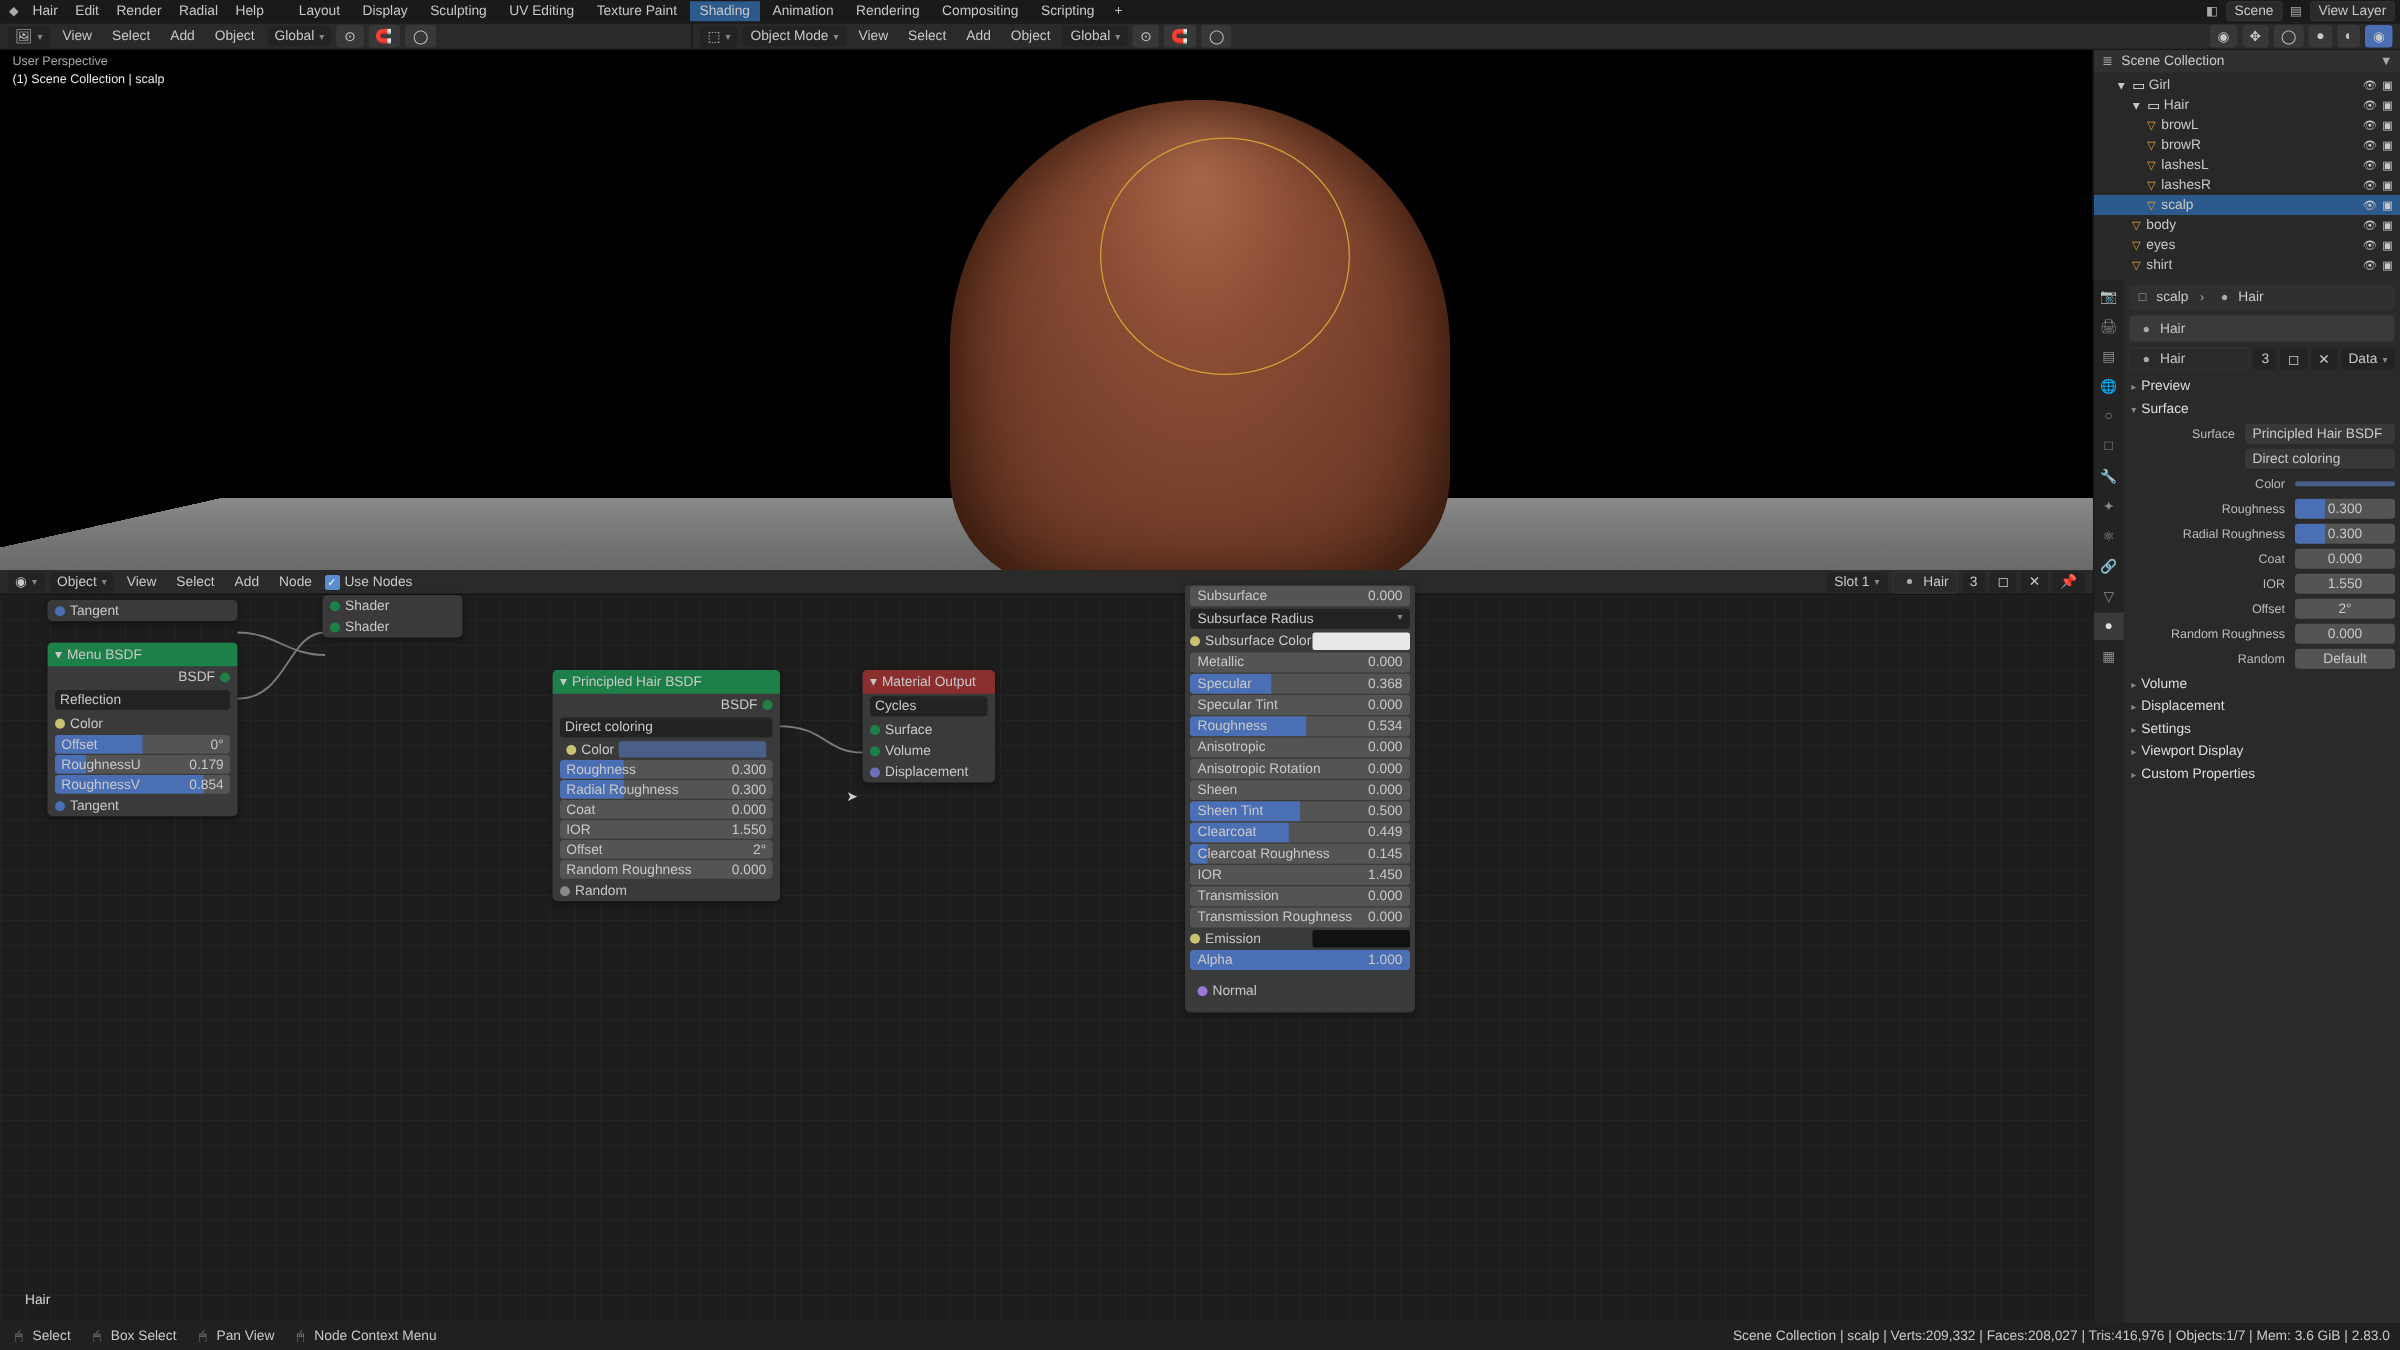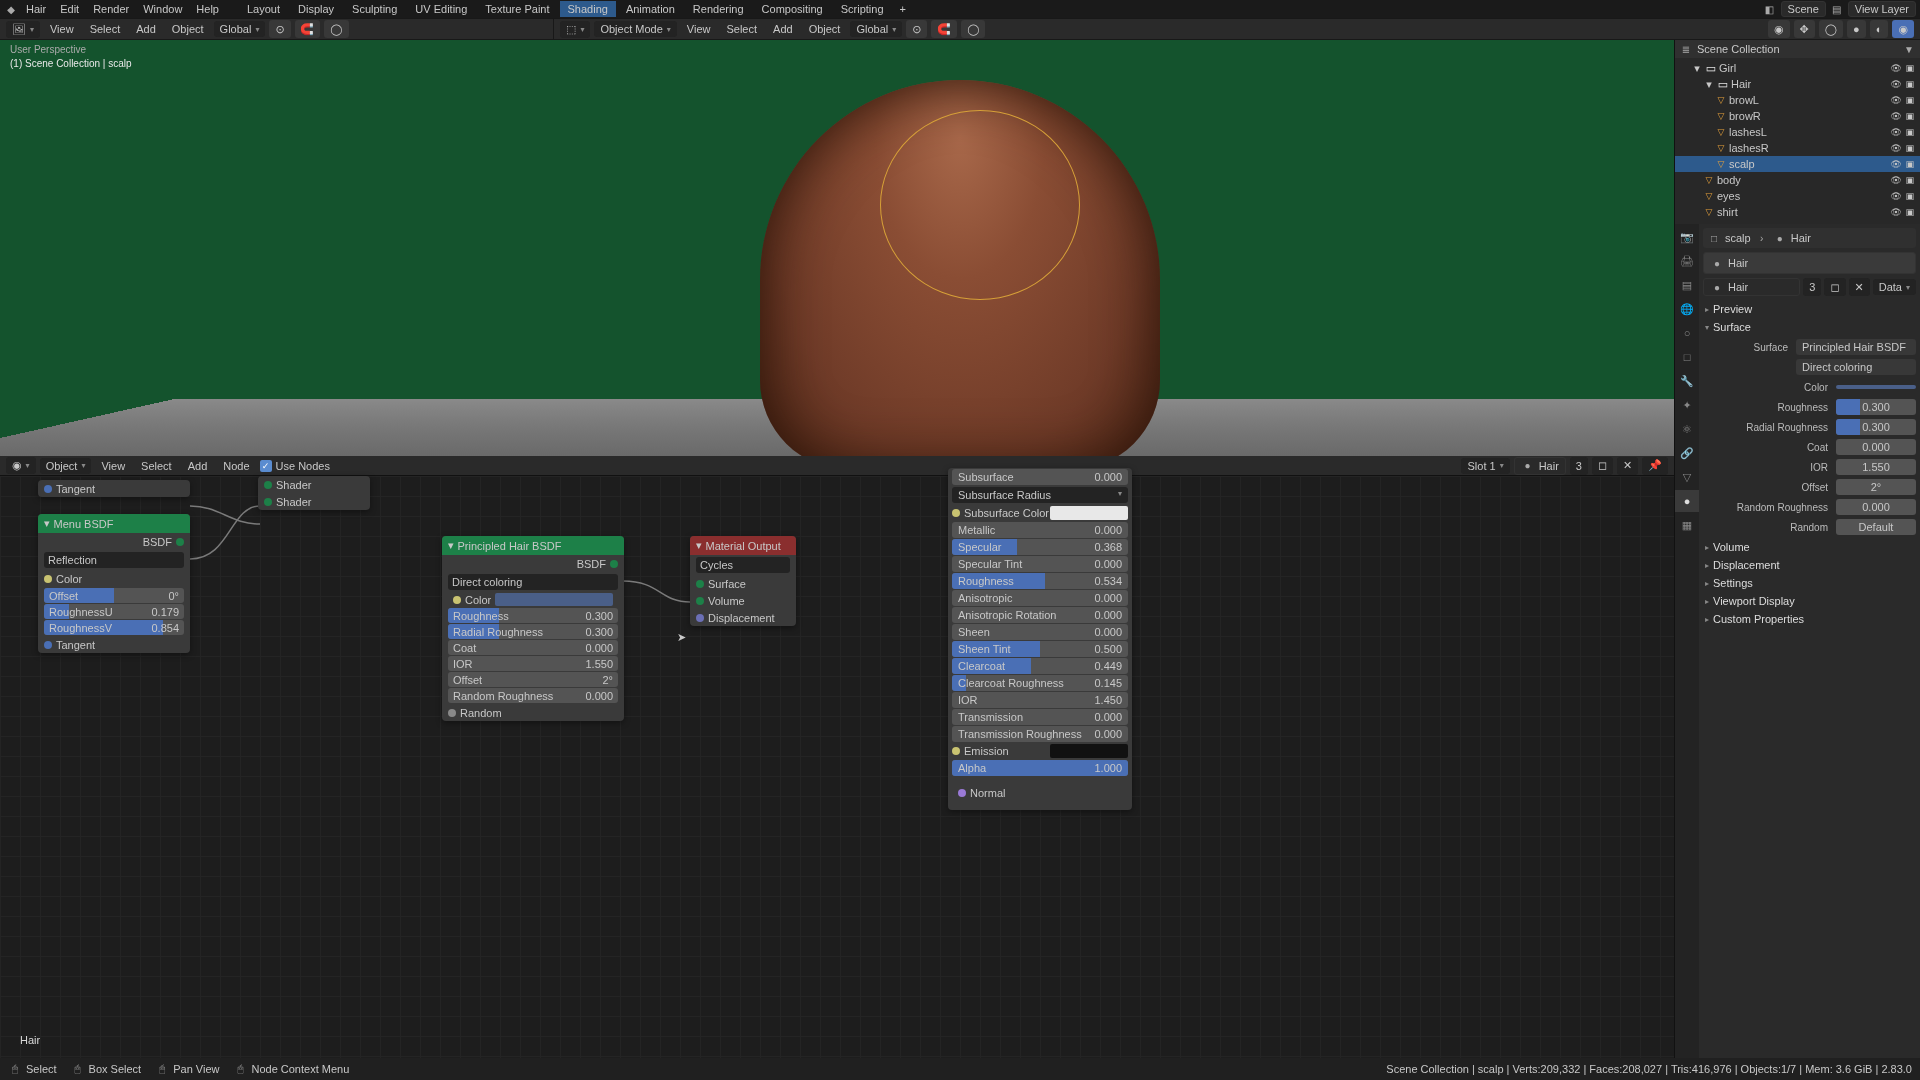--- a/index.html
+++ b/index.html
@@ -23,21 +23,21 @@
 .dd{background:#232323;border-radius:3px;padding:2px 6px;cursor:pointer;display:flex;align-items:center;gap:4px}
 .dd::after{content:"▾";font-size:8px;color:#888}
 
 .work{position:absolute;top:40px;left:0;right:0;height:416px;display:flex}
 .render{width:554px;background:#1a1a1a;border-right:1px solid #111;position:relative;overflow:hidden}
 .render .hdr{position:absolute;top:0;left:6px;font-size:10px;color:#aaa;padding:4px}
 .render .frame{position:absolute;top:18px;left:70px;width:420px;height:340px;border:1px dashed #b17a3a}
 .checker{background-image:linear-gradient(45deg,#2a2a2a 25%,transparent 25%),linear-gradient(-45deg,#2a2a2a 25%,transparent 25%),linear-gradient(45deg,transparent 75%,#2a2a2a 75%),linear-gradient(-45deg,transparent 75%,#2a2a2a 75%);background-size:14px 14px;background-position:0 0,0 7px,7px -7px,-7px 0;background-color:#1e1e1e;width:100%;height:100%;display:flex;align-items:center;justify-content:center}
 .hairblue{width:260px;height:280px;border-radius:130px 130px 70px 70px;background:radial-gradient(ellipse at 50% 20%,#7db6d0 0%,#5a96b3 35%,#3a6a82 75%,#254a5e 100%);filter:blur(.3px);box-shadow:inset 0 0 40px #1a3545}
 
-.vp{flex:1;background:#14532d;position:relative;overflow:hidden}
+.vp{flex:1;background:#000000;position:relative;overflow:hidden}
 .vp .hdr{position:absolute;top:0;left:6px;font-size:10px;padding:4px;color:#aaa}
 .vp .hdr2{position:absolute;top:16px;left:6px;font-size:10px;padding:2px 4px;color:#e8e8e8}
 .floor{position:absolute;bottom:0;left:-80px;right:-80px;height:180px;background:linear-gradient(#8a8a8a,#6a6a6a);transform:perspective(500px) rotateX(65deg);transform-origin:bottom}
 .hairbrown{position:absolute;left:50%;top:40px;transform:translateX(-50%);width:400px;height:390px;border-radius:200px 200px 90px 90px;background:radial-gradient(ellipse at 50% 15%,#a8684a 0%,#8a4d34 30%,#6f3b28 70%,#4d2717 100%);box-shadow:inset 0 0 60px #2b1308}
 .scalpline{position:absolute;left:50%;top:70px;transform:translateX(-40%);width:200px;height:190px;border:1px solid #d6a038;border-radius:50%}
 .gizmo{position:absolute;top:30px;right:18px;width:56px;height:56px}
 .gizmo .c{position:absolute;width:14px;height:14px;border-radius:50%;display:flex;align-items:center;justify-content:center;font-size:8px;color:#111}
 .vptool{position:absolute;right:6px;top:100px;display:flex;flex-direction:column;gap:6px}
 .vptool .t{width:22px;height:22px;background:#333;border-radius:4px;display:flex;align-items:center;justify-content:center;font-size:12px}
 
@@ -108,21 +108,21 @@
 .cursor{position:absolute;width:10px;height:10px}
 </style>
 </head>
 <body>
 
 <div class="topbar">
   <span class="ic">◆</span>
   <span class="mi">Hair</span>
   <span class="mi">Edit</span>
   <span class="mi">Render</span>
-  <span class="mi">Window</span>
+  <span class="mi">Radial</span>
   <span class="mi">Help</span>
   <span class="sep"></span>
   <span class="wtab">Layout</span>
   <span class="wtab">Display</span>
   <span class="wtab">Sculpting</span>
   <span class="wtab">UV Editing</span>
   <span class="wtab">Texture Paint</span>
   <span class="wtab active">Shading</span>
   <span class="wtab">Animation</span>
   <span class="wtab">Rendering</span>

